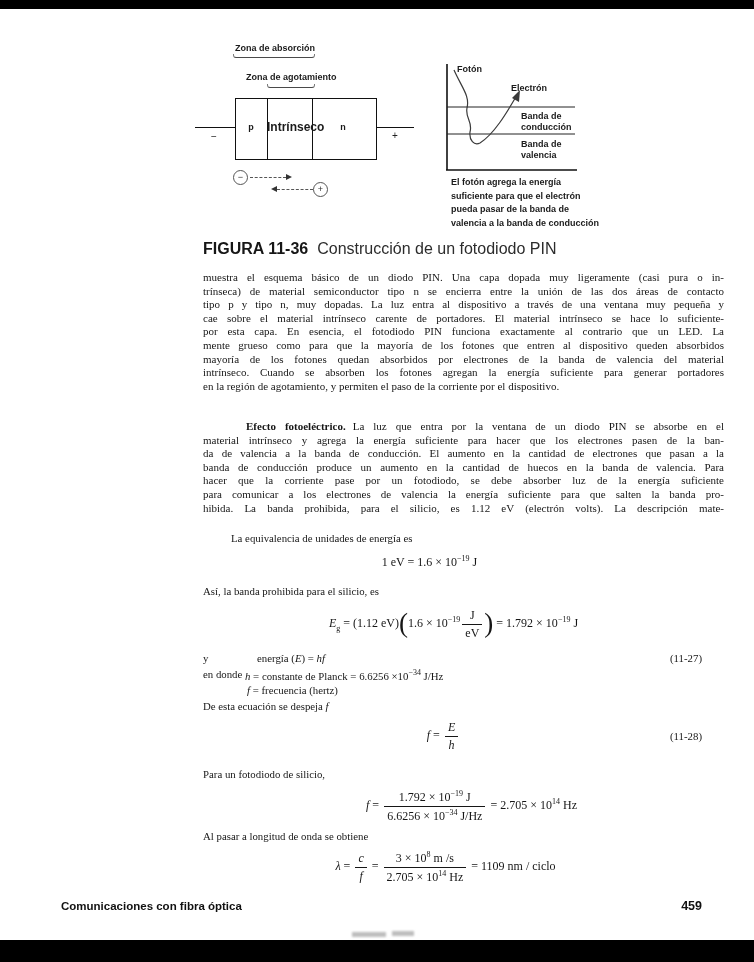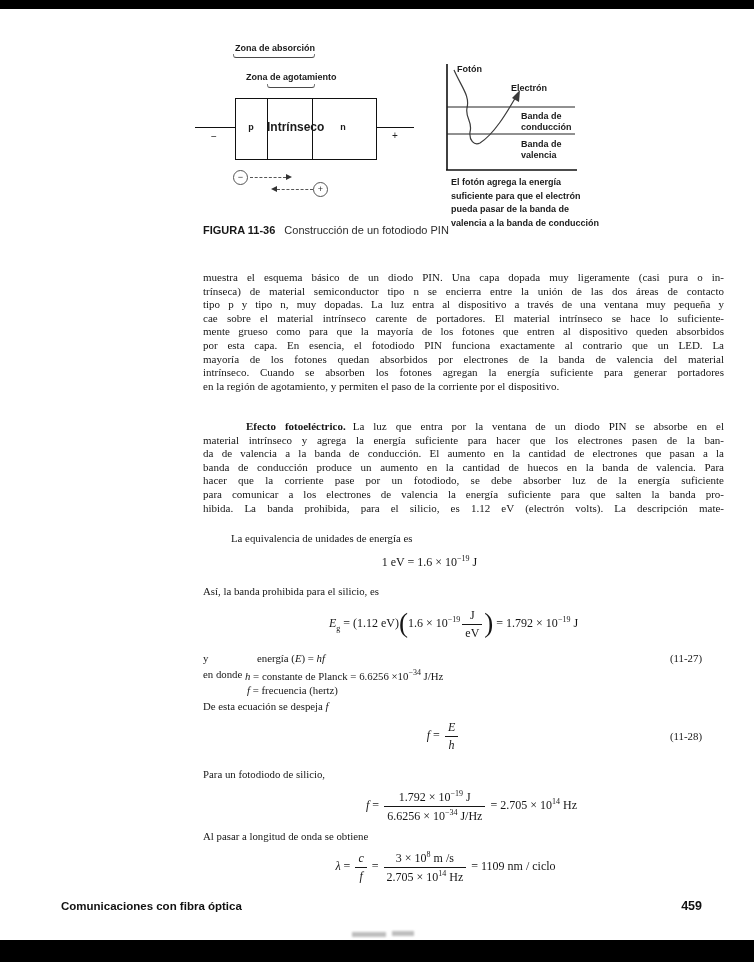--- a/index.html
+++ b/index.html
@@ -16,22 +16,22 @@
   .sign{position:absolute;font-family:"Liberation Sans",sans-serif;font-size:10px;color:#222;}
   .circ{position:absolute;width:13px;height:13px;border:1px solid #555;border-radius:50%;
         font-family:"Liberation Sans",sans-serif;font-size:9px;line-height:12px;text-align:center;color:#333;background:#fff;}
   .dline{position:absolute;border-top:1.1px dashed #555;height:0;}
   .ahead{position:absolute;width:0;height:0;border-top:3px solid transparent;border-bottom:3px solid transparent;}
   .ahead.r{border-left:6px solid #333;}
   .ahead.l{border-right:6px solid #333;}
   .bandsvg{position:absolute;left:440px;top:62px;}
   .fignote{position:absolute;left:451px;top:176px;font-family:"Liberation Sans",sans-serif;
            font-weight:bold;font-size:9px;line-height:10.6px;color:#1b1b1b;}
-  .figcap{position:absolute;left:203px;top:224px;font-family:"Liberation Sans",sans-serif;
-          font-size:11px;color:#2c2c2c;text-align:right;}
+  .figcap{position:absolute;left:203px;top:240px;font-family:"Liberation Sans",sans-serif;
+          font-size:16px;color:#2c2c2c;text-align:right;}
   .figcap b{margin-right:9px;color:#161616;}
   
   .bt{position:absolute;font-size:10.8px;color:#161616;text-align:center;}
   .block{position:absolute;left:203px;width:521px;font-size:11px;}
   .tline{line-height:13.6px;}
   .just{text-align:justify;text-align-last:justify;}
   .lead2{margin-right:7px;margin-left:16px;}
   .indent{display:inline-block;width:27px;}
   
   .eqrow{position:absolute;left:203px;width:521px;display:flex;justify-content:center;
@@ -108,22 +108,22 @@
 
   <div class="figcap">
     <b>FIGURA 11-36</b><span>Construcción de un fotodiodo PIN</span>
   </div>
 
   <div class="block" style="top:271px">
       <div class="tline just">muestra el esquema básico de un diodo PIN. Una capa dopada muy ligeramente (casi pura o in-</div>
       <div class="tline just">trínseca) de material semiconductor tipo n se encierra entre la unión de las dos áreas de contacto</div>
       <div class="tline just">tipo p y tipo n, muy dopadas. La luz entra al dispositivo a través de una ventana muy pequeña y</div>
       <div class="tline just">cae sobre el material intrínseco carente de portadores. El material intrínseco se hace lo suficiente-</div>
+      <div class="tline just">por esta capa. En esencia, el fotodiodo PIN funciona exactamente al contrario que un LED. La</div>
       <div class="tline just">mente grueso como para que la mayoría de los fotones que entren al dispositivo queden absorbidos</div>
-      <div class="tline just">por esta capa. En esencia, el fotodiodo PIN funciona exactamente al contrario que un LED. La</div>
       <div class="tline just">mayoría de los fotones quedan absorbidos por electrones de la banda de valencia del  material</div>
       <div class="tline just">intrínseco. Cuando se absorben los fotones agregan la energía suficiente para generar portadores</div>
       <div class="tline">en la región de agotamiento, y permiten el paso de la corriente por el dispositivo.</div>
     </div>
 
   <div class="block" style="top:420px">
     <div class="tline just"><span class="indent"></span><b class="lead2">Efecto fotoeléctrico.</b><span>La luz que entra por la ventana de un diodo PIN se absorbe en el</span></div>
     <div>
         <div class="tline just">material intrínseco y agrega la energía suficiente para hacer que los electrones pasen de la ban-</div>
         <div class="tline just">da de valencia a la banda de conducción. El aumento en la cantidad de electrones que pasan a la</div>

